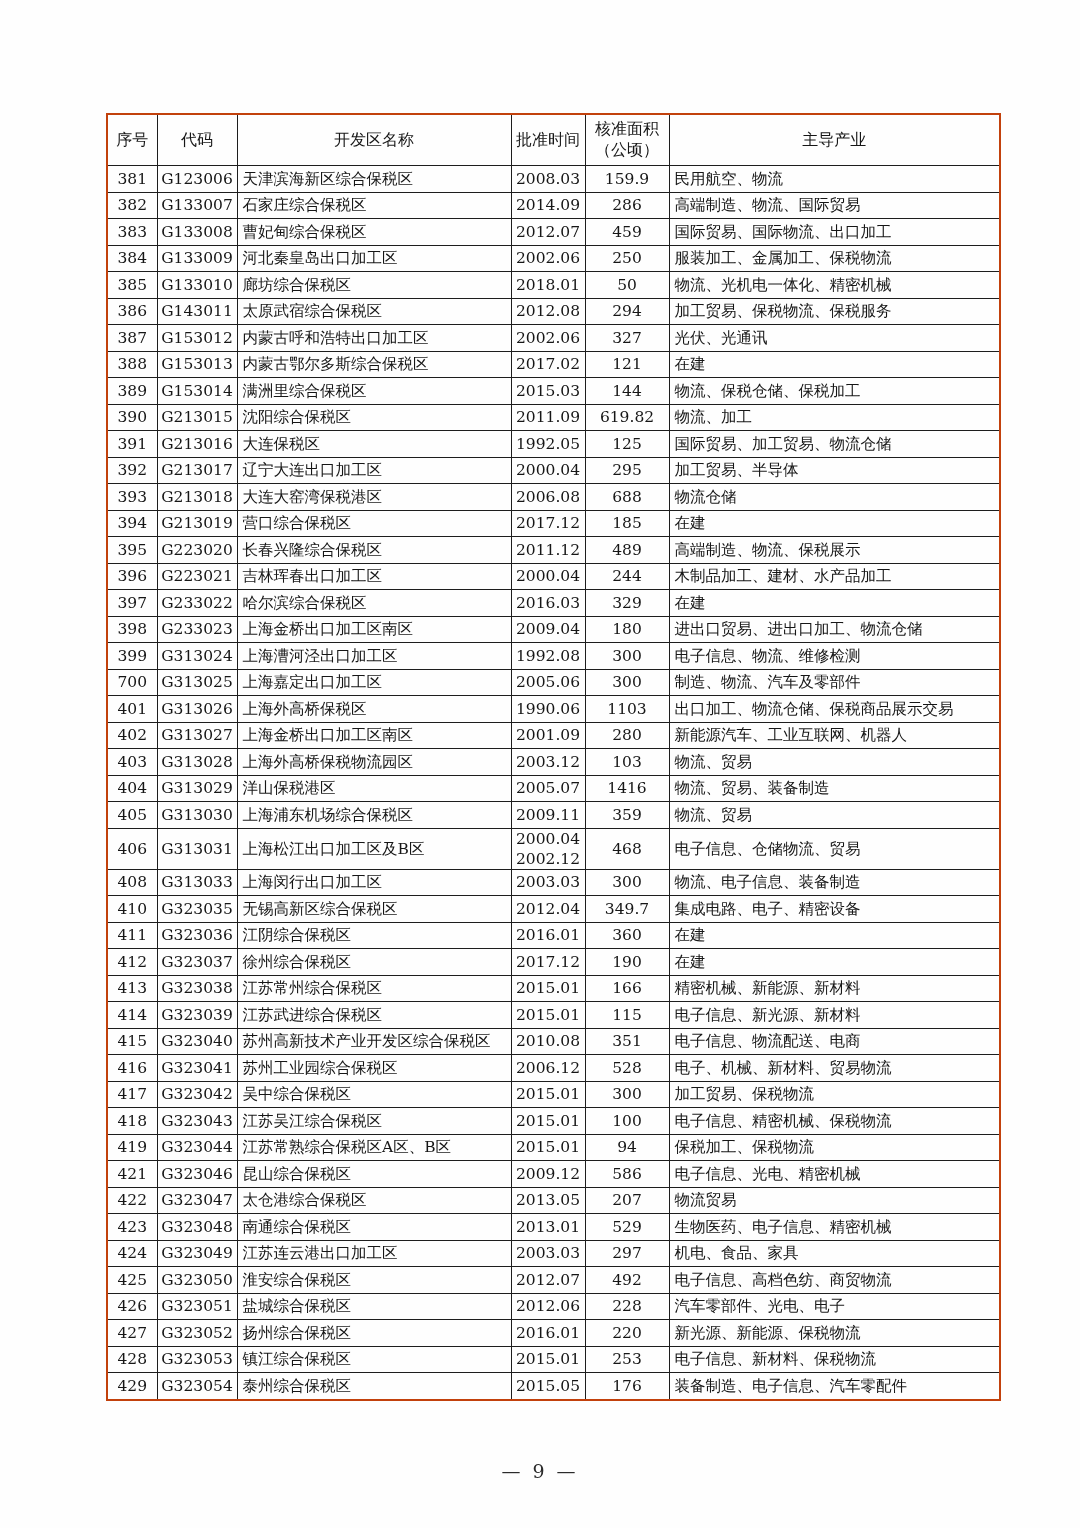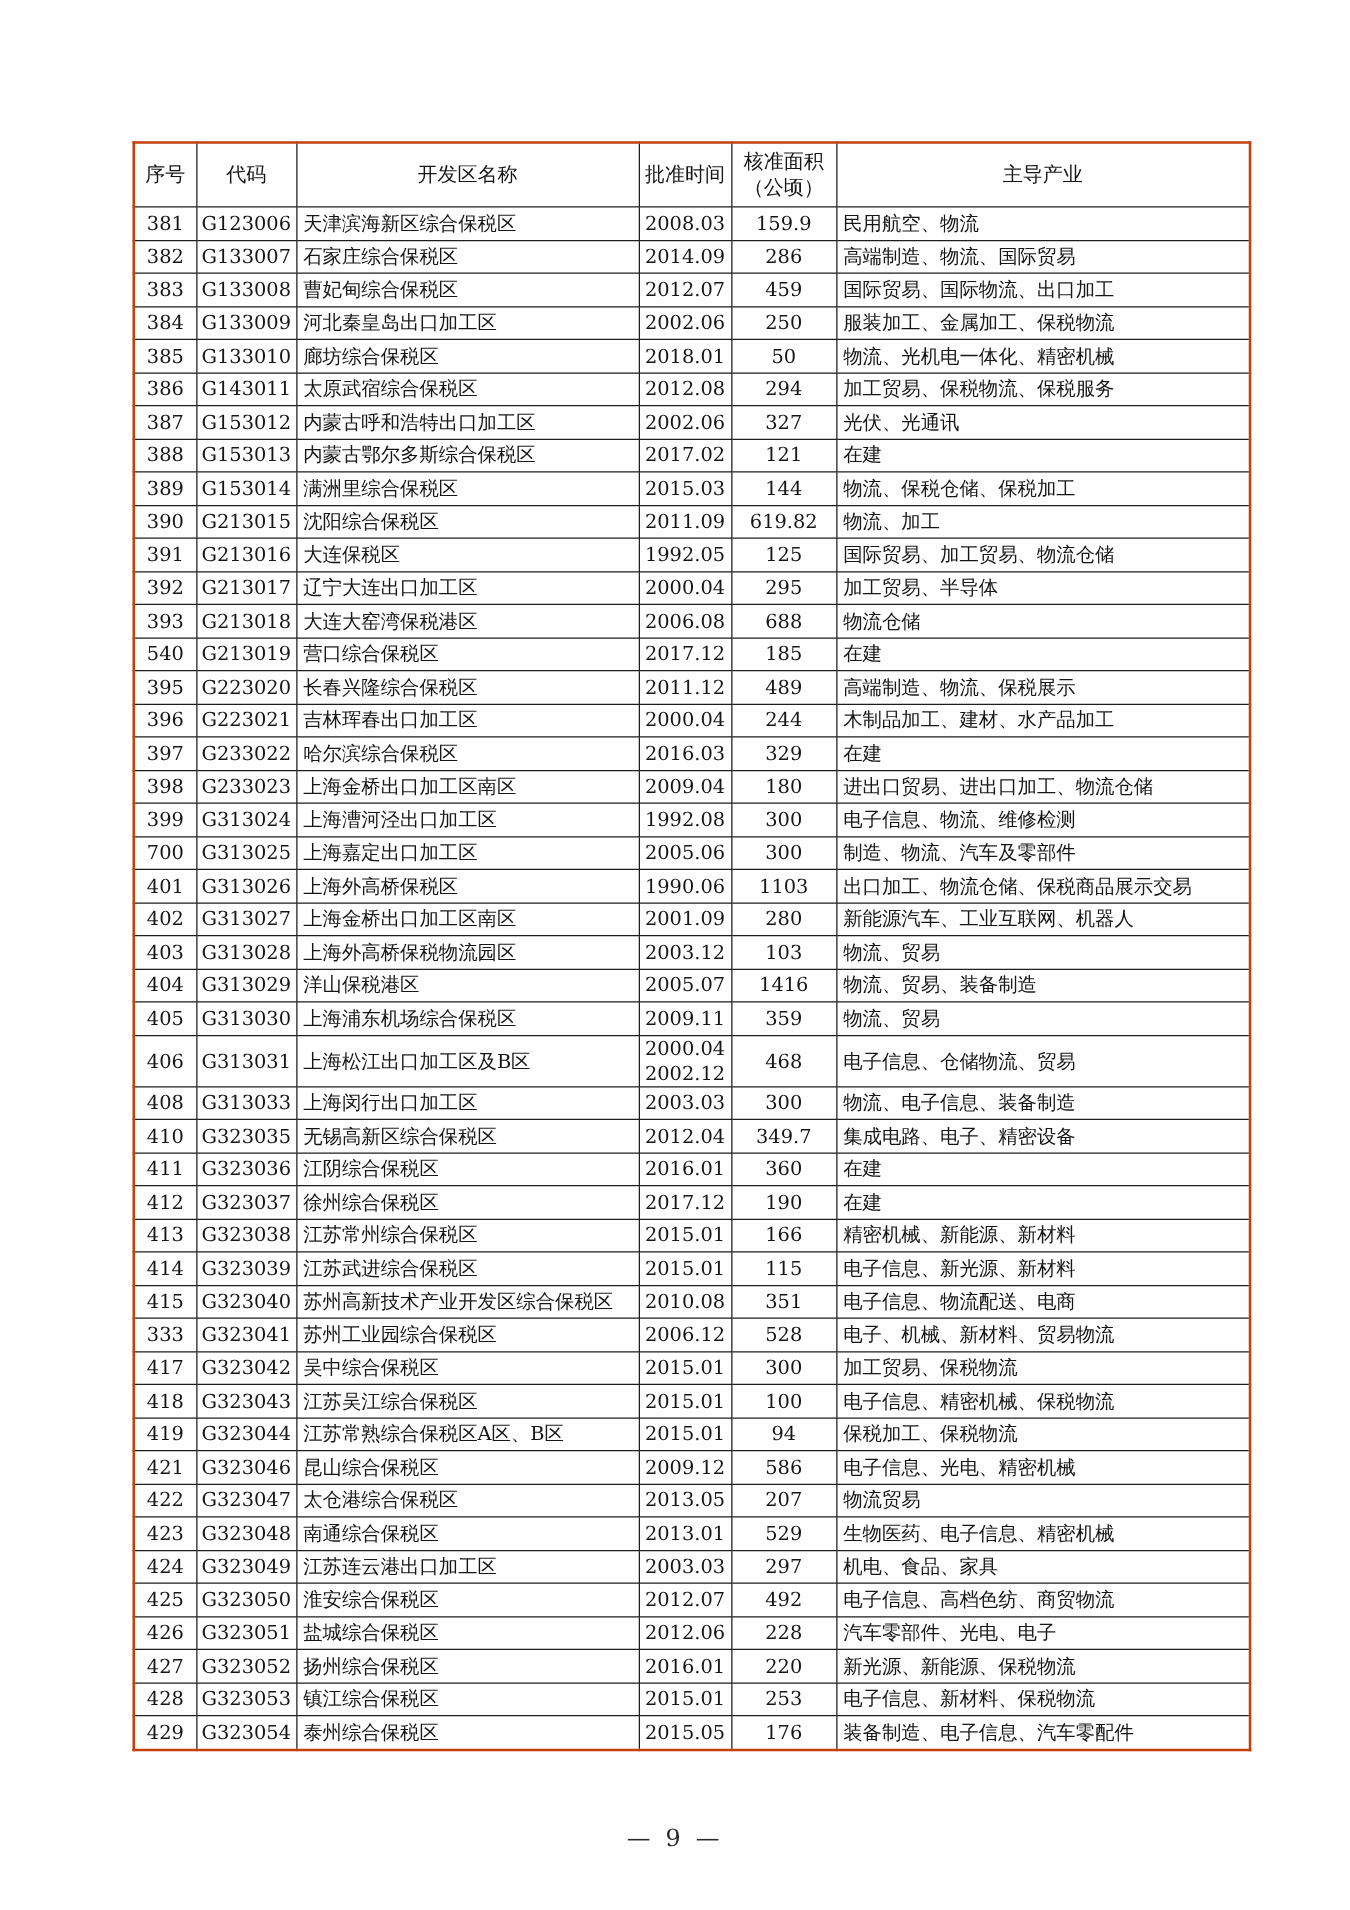--- a/index.html
+++ b/index.html
@@ -188,21 +188,21 @@
         </tr>
         <tr>
           <td class="c0">393</td>
           <td class="c1">G213018</td>
           <td class="c2">大连大窑湾保税港区</td>
           <td class="c3">2006.08</td>
           <td class="c4">688</td>
           <td class="c5">物流仓储</td>
         </tr>
         <tr>
-          <td class="c0">540</td>
+          <td class="c0">394</td>
           <td class="c1">G213019</td>
           <td class="c2">营口综合保税区</td>
           <td class="c3">2017.12</td>
           <td class="c4">185</td>
           <td class="c5">在建</td>
         </tr>
         <tr>
           <td class="c0">395</td>
           <td class="c1">G223020</td>
           <td class="c2">长春兴隆综合保税区</td>
@@ -349,21 +349,21 @@
         </tr>
         <tr>
           <td class="c0">415</td>
           <td class="c1">G323040</td>
           <td class="c2">苏州高新技术产业开发区综合保税区</td>
           <td class="c3">2010.08</td>
           <td class="c4">351</td>
           <td class="c5">电子信息、物流配送、电商</td>
         </tr>
         <tr>
-          <td class="c0">333</td>
+          <td class="c0">416</td>
           <td class="c1">G323041</td>
           <td class="c2">苏州工业园综合保税区</td>
           <td class="c3">2006.12</td>
           <td class="c4">528</td>
           <td class="c5">电子、机械、新材料、贸易物流</td>
         </tr>
         <tr>
           <td class="c0">417</td>
           <td class="c1">G323042</td>
           <td class="c2">吴中综合保税区</td>

